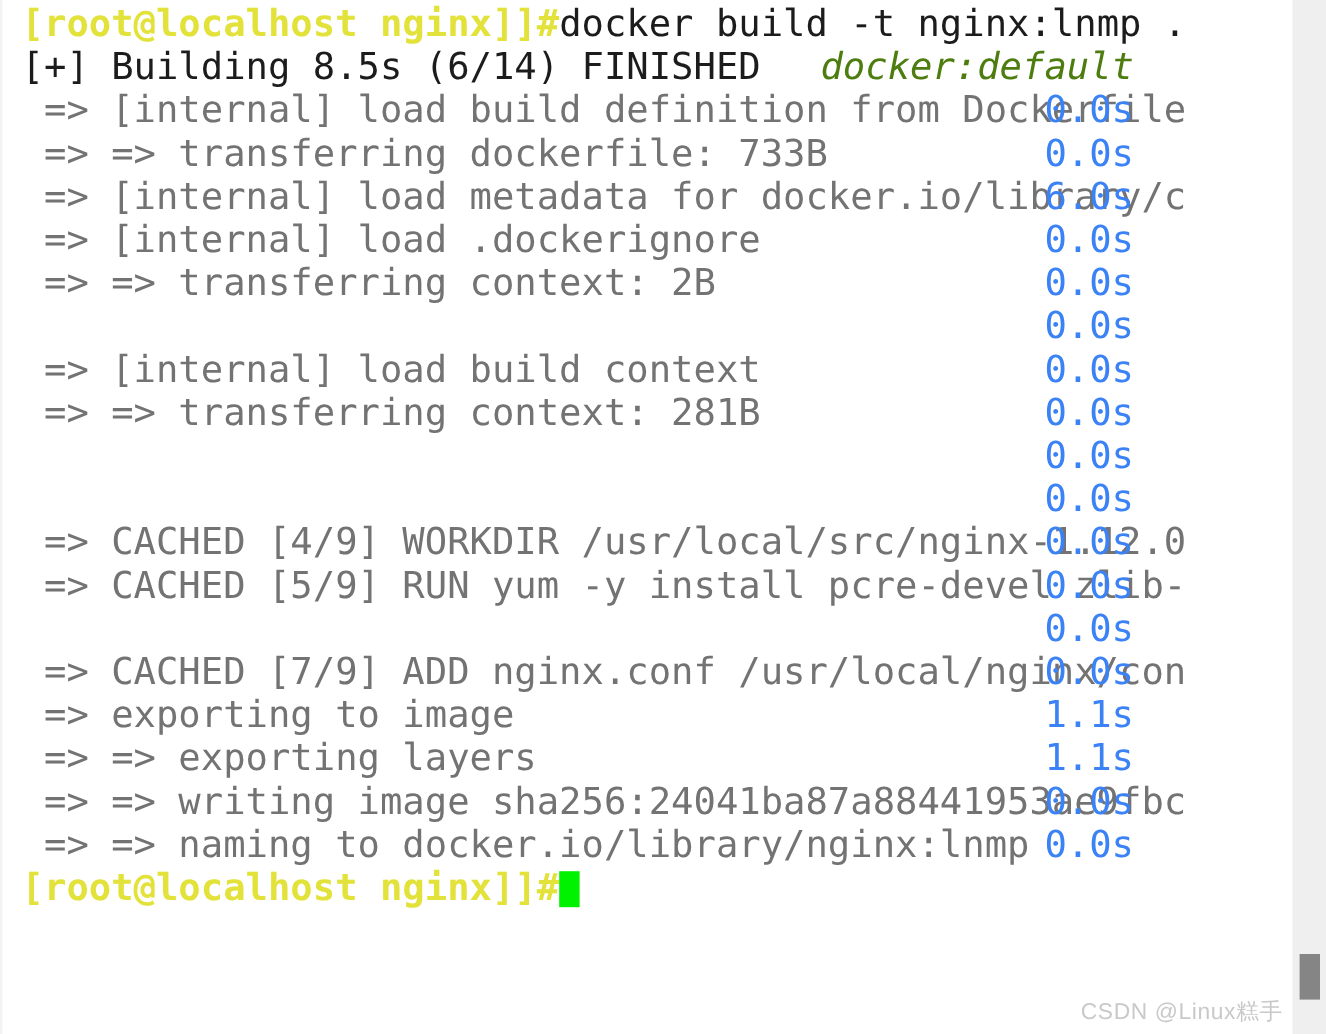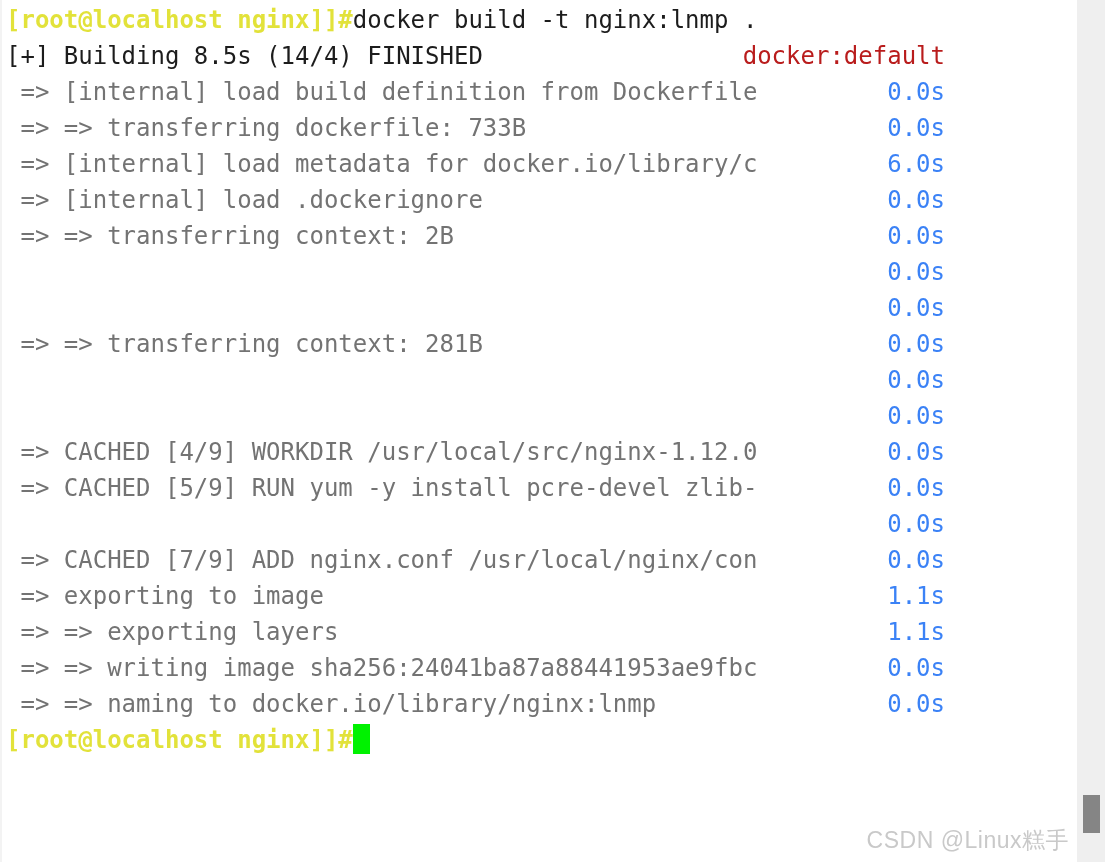--- a/index.html
+++ b/index.html
@@ -37,25 +37,25 @@
     top: 0;
     width: 1076px;
     height: 862px;
     padding: 2px 0 0 0;
     box-sizing: border-box;
   }
 
   .line {
     height: 36px;
     line-height: 36px;
-    font-size: 24px;
+    font-size: 31px;
     letter-spacing: 0px;
     white-space: pre;
     position: relative;
-    padding-left: 6px;
+    padding-left: 18px;
     box-sizing: border-box;
   }
 
   .seg {
     white-space: pre;
   }
 
   .c-prompt  { color: #e2e23a; font-weight: bold; }
   .c-cmd     { color: #1c1c1c; }
   .c-plain   { color: #1c1c1c; }
@@ -95,42 +95,42 @@
     width: 17px;
     height: 38px;
     background: #858585;
   }
 
   .watermark {
     position: absolute;
     right: 36px;
     bottom: 6px;
     font-family: "Liberation Sans", sans-serif;
-    font-size: 23px;
+    font-size: 19px;
     color: #c9c9c9;
     letter-spacing: 0.5px;
     white-space: pre;
   }
 </style>
 </head>
 <body>
 
 <div id="terminal">
 
   <div class="screen">
 
   <div class="line"><span class="seg c-prompt">[root@localhost nginx]]#</span><span class="seg c-cmd">docker build -t nginx:lnmp .</span></div>
-      <div class="line"><span class="seg c-plain">[+] Building 8.5s (14/4) FINISHED</span><span class="time c-plain" style="color: #b91c1c;">docker:default</span></div>
+      <div class="line"><span class="seg c-plain">[+] Building 8.5s (6/14) FINISHED</span><span class="time c-plain" style="color: #4d7c0f; font-style: italic;">docker:default</span></div>
       <div class="line"><span class="seg c-step"> =&gt; [internal] load build definition from Dockerfile</span><span class="time">0.0s</span></div>
       <div class="line"><span class="seg c-step"> =&gt; =&gt; transferring dockerfile: 733B</span><span class="time">0.0s</span></div>
       <div class="line"><span class="seg c-step"> =&gt; [internal] load metadata for docker.io/library/c</span><span class="time">6.0s</span></div>
       <div class="line"><span class="seg c-step"> =&gt; [internal] load .dockerignore</span><span class="time">0.0s</span></div>
       <div class="line"><span class="seg c-step"> =&gt; =&gt; transferring context: 2B</span><span class="time">0.0s</span></div>
       <div class="line"><span class="time">0.0s</span></div>
-      <div class="line"><span class="time">0.0s</span></div>
+      <div class="line"><span class="seg c-step"> =&gt; [internal] load build context</span><span class="time">0.0s</span></div>
       <div class="line"><span class="seg c-step"> =&gt; =&gt; transferring context: 281B</span><span class="time">0.0s</span></div>
       <div class="line"><span class="time">0.0s</span></div>
       <div class="line"><span class="time">0.0s</span></div>
       <div class="line"><span class="seg c-step"> =&gt; CACHED [4/9] WORKDIR /usr/local/src/nginx-1.12.0</span><span class="time">0.0s</span></div>
       <div class="line"><span class="seg c-step"> =&gt; CACHED [5/9] RUN yum -y install pcre-devel zlib-</span><span class="time">0.0s</span></div>
       <div class="line"><span class="time">0.0s</span></div>
       <div class="line"><span class="seg c-step"> =&gt; CACHED [7/9] ADD nginx.conf /usr/local/nginx/con</span><span class="time">0.0s</span></div>
       <div class="line"><span class="seg c-step"> =&gt; exporting to image</span><span class="time">1.1s</span></div>
       <div class="line"><span class="seg c-step"> =&gt; =&gt; exporting layers</span><span class="time">1.1s</span></div>
       <div class="line"><span class="seg c-step"> =&gt; =&gt; writing image sha256:24041ba87a88441953ae9fbc</span><span class="time">0.0s</span></div>

